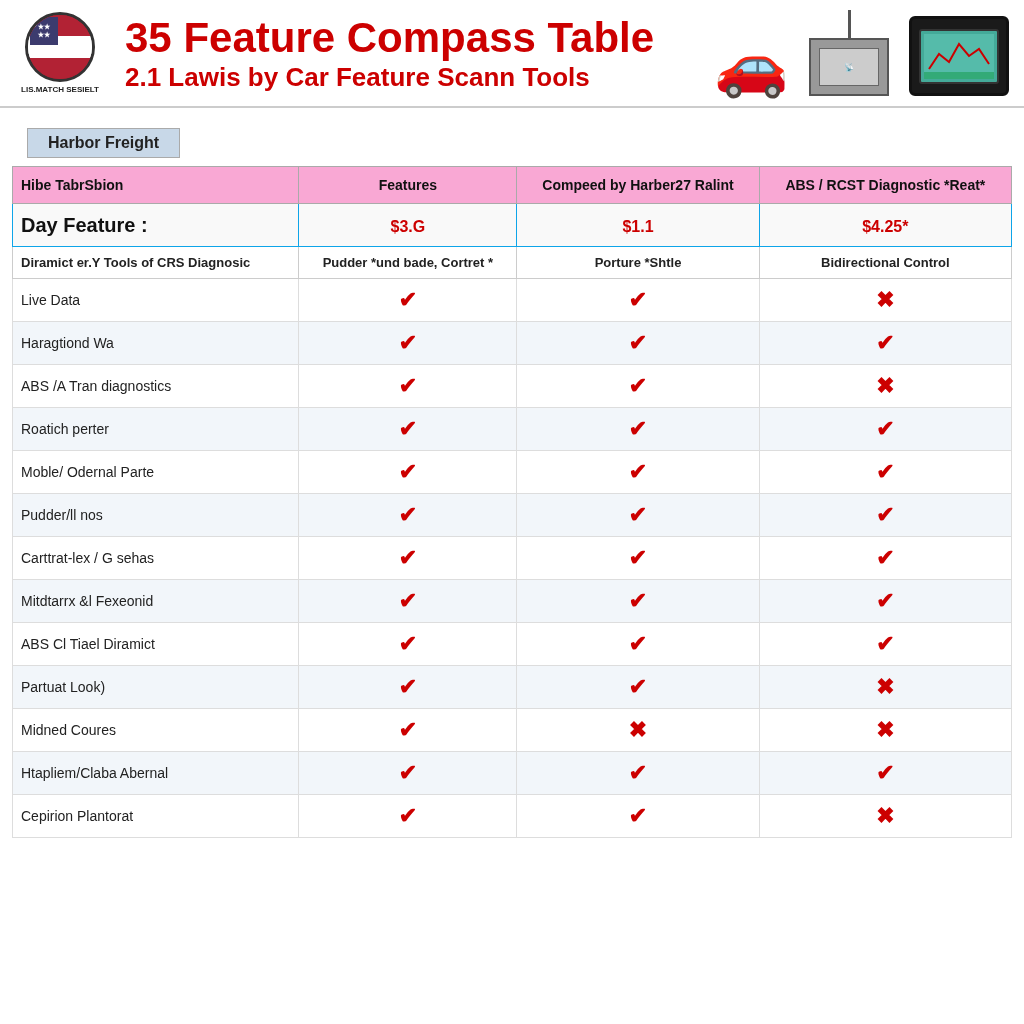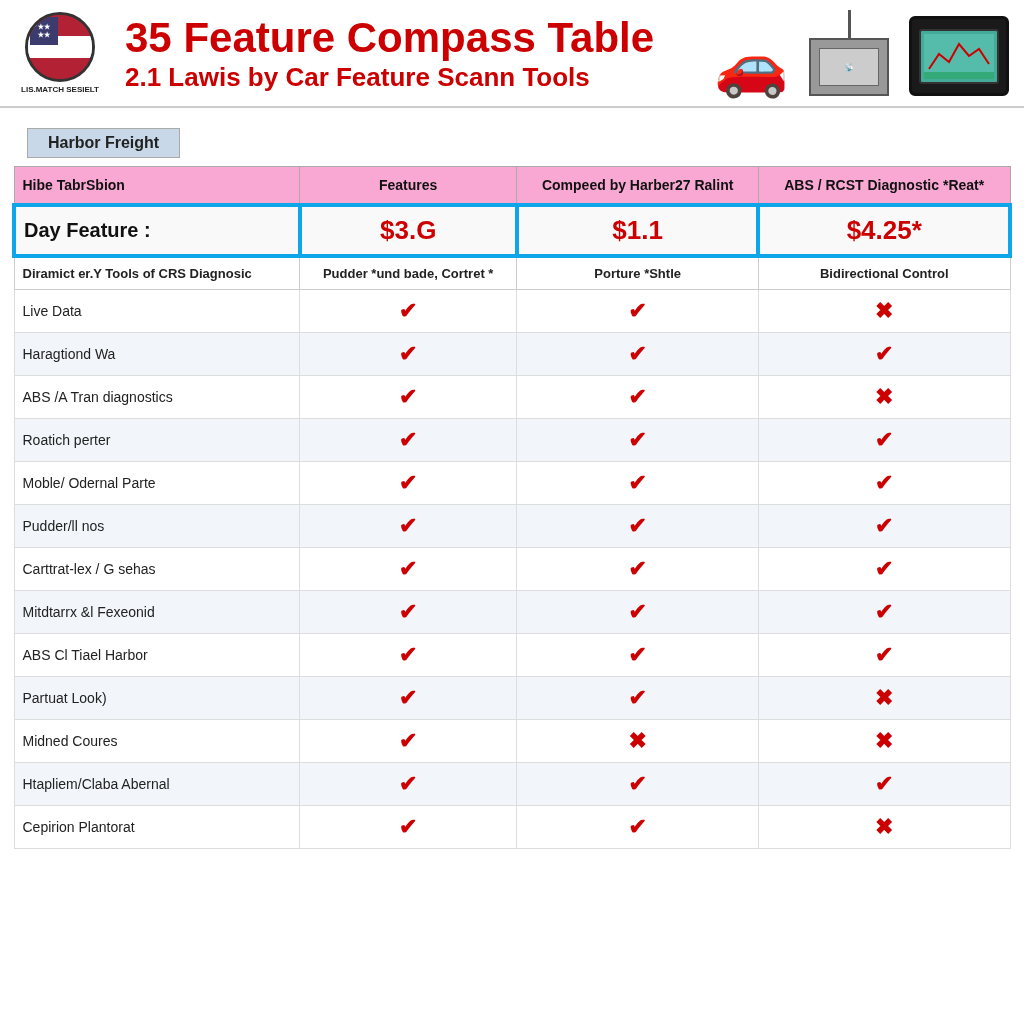--- a/index.html
+++ b/index.html
@@ -110,35 +110,35 @@
     }
 
     thead th:first-child {
       text-align: left;
     }
 
     .price-row td {
       font-size: 22px;
       font-weight: 900;
       padding: 8px;
-      border: 4px solid #0ea5e9;
+      border: 1px solid #0ea5e9;
       text-align: center;
       background: #f9f9f9;
     }
 
     .price-row td:first-child {
       font-size: 18px;
       font-weight: 900;
       text-align: left;
       color: #111;
     }
 
     .price-red {
       color: #cc0000;
-      font-size: 26px;
+      font-size: 16px;
     }
 
     .subtitle-row td {
       padding: 8px;
       border: 1px solid #ccc;
       font-size: 13px;
       font-weight: bold;
       text-align: center;
       background: #fff;
       color: #222;
@@ -296,21 +296,21 @@
           <td><span><b style="color:#cc0000;font-size:22px;">✔</b></span></td>
           <td><span><b style="color:#cc0000;font-size:22px;">✔</b></span></td>
         </tr>
         <tr class="feature-row">
           <td>Mitdtarrx &amp;l Fexeonid</td>
           <td><span><b style="color:#cc0000;font-size:22px;">✔</b></span></td>
           <td><span><b style="color:#cc0000;font-size:22px;">✔</b></span></td>
           <td><span><b style="color:#cc0000;font-size:22px;">✔</b></span></td>
         </tr>
         <tr class="feature-row">
-          <td>ABS Cl Tiael Harbor</td>
+          <td>ABS Cl Tiael Diramict</td>
           <td><span><b style="color:#cc0000;font-size:22px;">✔</b></span></td>
           <td><span><b style="color:#cc0000;font-size:22px;">✔</b></span></td>
           <td><span><b style="color:#cc0000;font-size:22px;">✔</b></span></td>
         </tr>
         <tr class="feature-row">
           <td>Partuat Look)</td>
           <td><span><b style="color:#cc0000;font-size:22px;">✔</b></span></td>
           <td><span><b style="color:#cc0000;font-size:22px;">✔</b></span></td>
           <td><span><b style="color:#cc0000;font-size:22px;">✖</b></span></td>
         </tr>

